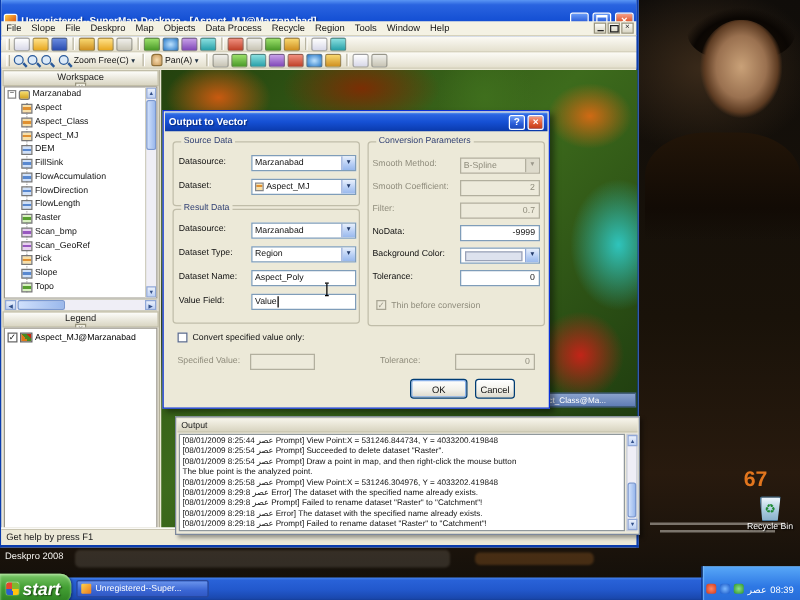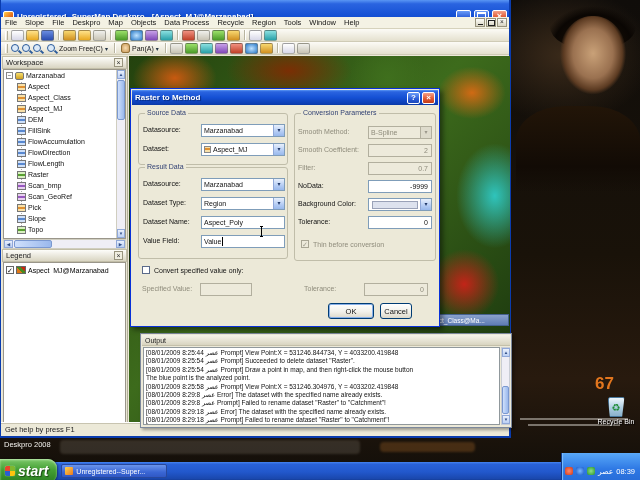--- a/index.html
+++ b/index.html
@@ -68,21 +68,21 @@
   .mag { width:11px; height:11px; position:relative; flex:0 0 auto; }
   .mag::before { content:""; position:absolute; left:1px; top:1px; width:6px; height:6px;
     border:1px solid #2a5a9a; border-radius:50%; background:#dceaf8; }
   .mag::after { content:""; position:absolute; left:8px; top:8px; width:4px; height:2px; background:#2a5a9a; transform:rotate(45deg); }
   .hand { width:9px; height:10px; background:radial-gradient(#f8dcb0,#c89858); border:1px solid #907038; border-radius:3px 3px 2px 2px; flex:0 0 auto; }
   .drop-mini { font-size:6px; color:#234; }
 
   
   #left-dock { left:1px; top:56px; width:126px; height:368px; background:#e8e5d4; border-right:1px solid #b4b09a; }
   .cap { position:absolute; left:0; right:0; height:13px; background:linear-gradient(#fdfdfa,#d9d5c2);
-    border:1px solid #c2bea8; display:flex; align-items:center; justify-content:space-between; padding:0 3px; font-size:7.5px; color:#222; }
+    border:1px solid #c2bea8; display:flex; align-items:center; justify-content:space-between; padding:0 3px; font-size:7.5px; color:#222;flex-direction:column; }
   .cap-x { width:9px; height:9px; border:1px solid #98947e; background:#f0eee0; font-size:7px; line-height:1;
     display:flex; align-items:center; justify-content:center; color:#333; }
   #ws-cap { top:0; }
   #ws-tree { position:absolute; left:1px; right:1px; top:13px; height:170px; background:#fff;
     border:1px solid #9a968a; overflow:hidden; font-size:7px; color:#111; }
   #tree-guide { position:absolute; left:17px; top:12px; height:152px; border-left:1px dotted #aaa; }
   .trow { display:flex; align-items:center; height:11px; white-space:nowrap; position:relative; }
   .expander { width:7px; height:7px; border:1px solid #888; background:#fff; font-size:6px; line-height:5px;
     text-align:center; margin:0 2px 0 2px; flex:0 0 auto; color:#222; }
   .tindent { width:13px; flex:0 0 auto; }
@@ -436,21 +436,21 @@
     </div>
     <div id="output-sb">
       <span class="sb-btn v" style="top:0">▲</span>
       <span class="sb-thumb" style="left:0;bottom:10px;width:7px;height:28px"></span>
       <span class="sb-btn v" style="bottom:0">▼</span>
     </div>
   </div>
 
   <div id="dialog" class="abs">
     <div id="dlg-title" class="blue-grad">
-      <span id="dlg-title-text">Raster to Method</span>
+      <span id="dlg-title-text">Output to Vector</span>
       <span class="dlg-btn winbtn-blue">?</span>
       <span class="dlg-btn winbtn-close">×</span>
     </div>
     <div id="dlg-body">
 
       <div class="grp" style="left:6px;top:8px;width:150px;height:52px">
         <span class="grp-label">Source Data</span>
         <span class="lbl" style="left:4px;top:12px">Datasource:</span>
         <div class="fld" style="left:62px;top:10px;width:84px">
           <span>Marzanabad</span>

